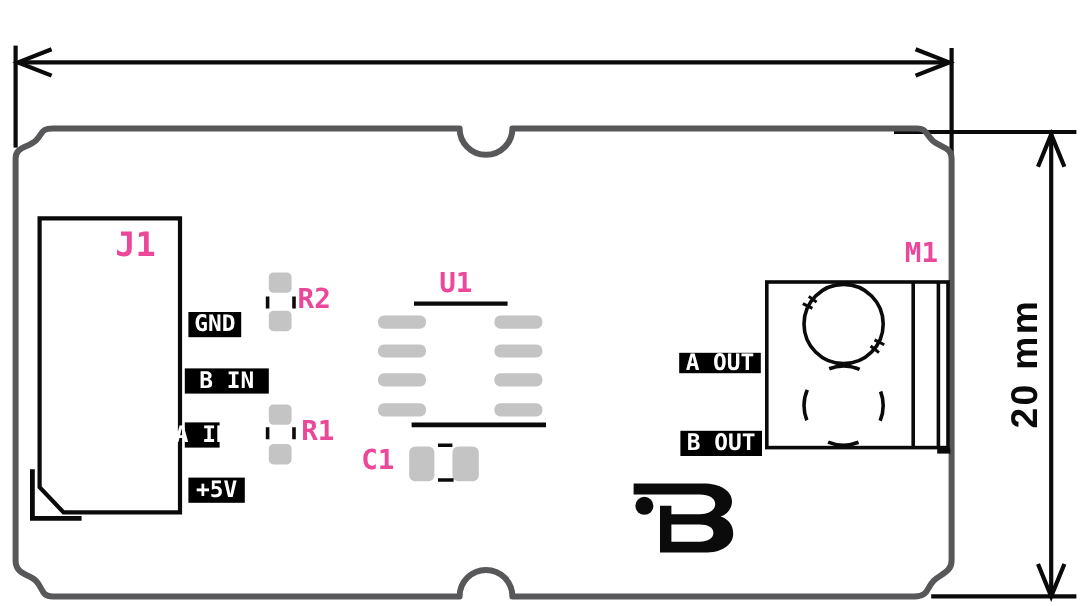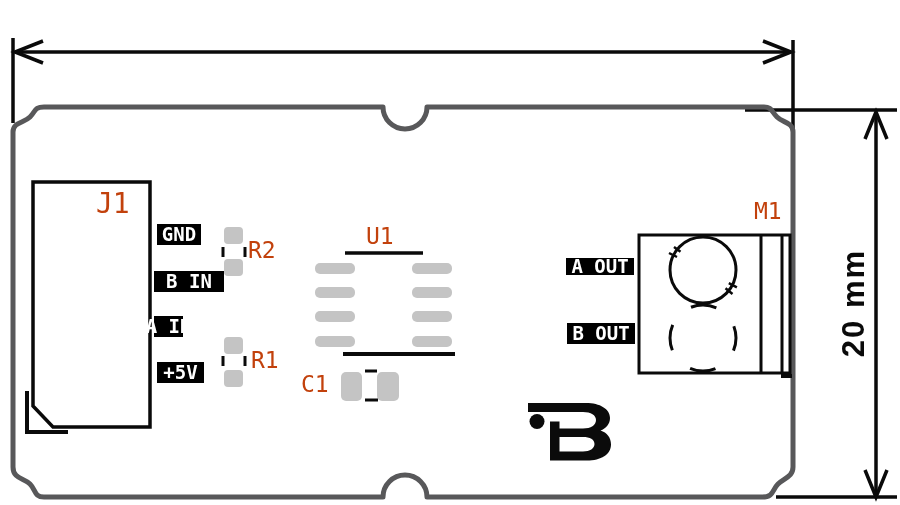--- a/index.html
+++ b/index.html
@@ -1,23 +1,23 @@
 <!DOCTYPE html>
 <html><head>
 <meta charset="utf-8">
 <style>
   html,body{margin:0;padding:0;background:#ffffff;}
   #stage{position:relative;width:900px;height:505px;background:#ffffff;overflow:hidden;
          font-family:"DejaVu Sans Mono", monospace;}
   #art{position:absolute;left:0;top:0;}
   .dimtext{position:absolute;color:#0a0a0a;font-family:"Liberation Sans", sans-serif;
            font-weight:600;font-size:31px;letter-spacing:2px;text-align:center;}
-  .refdes{position:absolute;color:#c2410c;font-weight:normal;font-size:23px;white-space:pre;}
+  .refdes{position:absolute;color:#ec4899;font-weight:bold;font-size:23px;white-space:pre;}
   .pinbox{position:absolute;background:#000000;color:#ffffff;font-weight:bold;font-size:19px;
-          display:flex;align-items:center;justify-content:center;white-space:pre;line-height:1;}
+          display:flex;align-items:center;justify-content:center;white-space:pre;line-height:1;margin-top:36px;}
   .rot{transform:rotate(-90deg);}
 </style>
 </head>
 <body>
 
 <div id="stage">
 
   <svg id="art" width="900" height="505" viewBox="0 0 900 505">
 
     <g stroke="#0a0a0a" stroke-width="3.5" fill="none">

